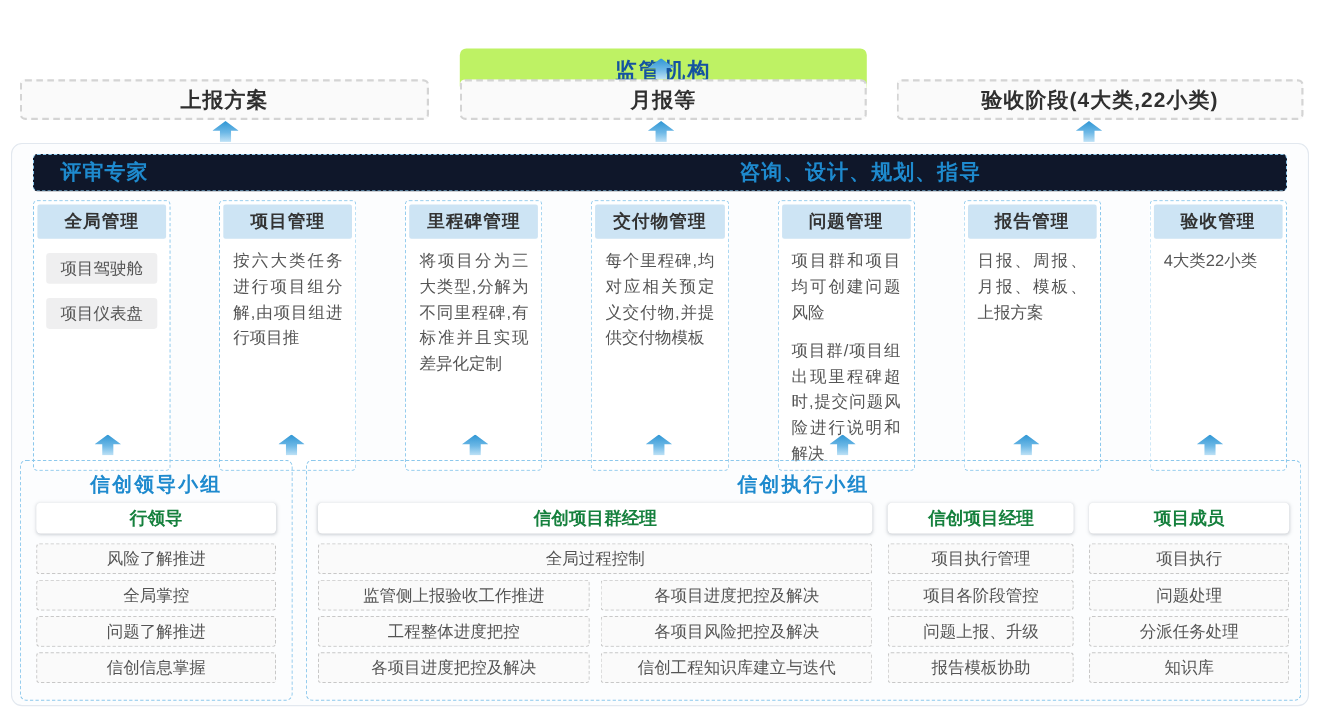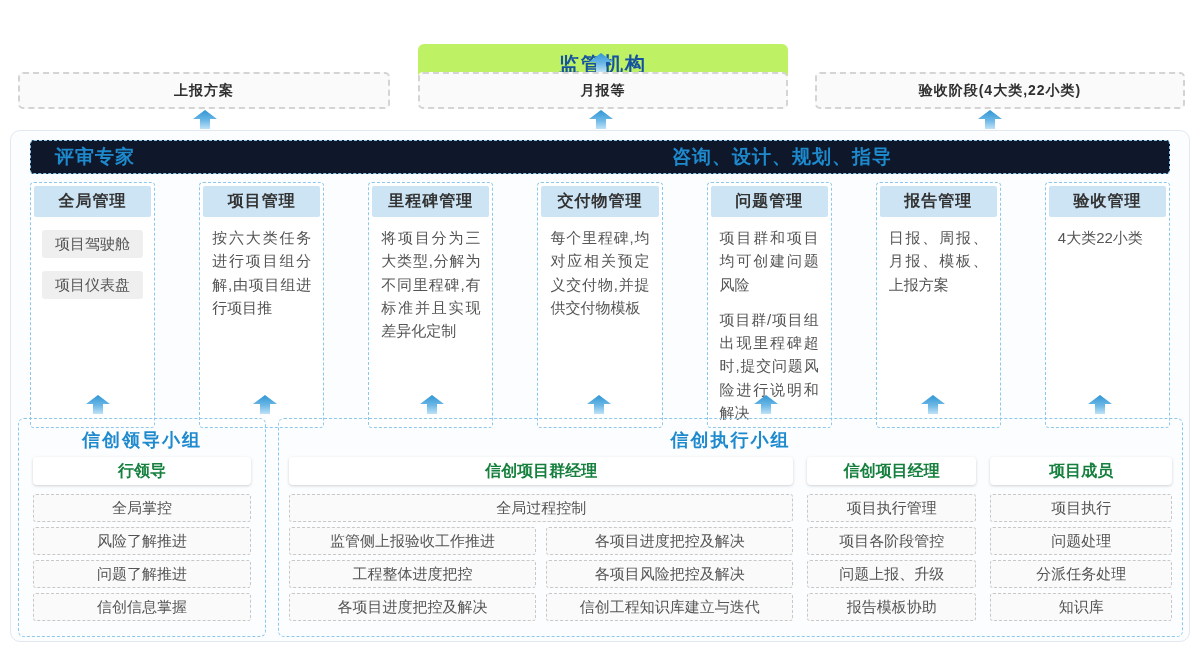--- a/index.html
+++ b/index.html
@@ -8,21 +8,21 @@
   .abs { position:absolute; }
 
   
   .regulator { left:418px; top:12px; width:370px; height:40px; background:#bef264;
     border-radius:6px; display:flex; align-items:center; justify-content:center;
     font-size:20px; font-weight:bold; color:#1553a0; letter-spacing:2px;margin-top:32px; }
 
   
   .report-box { top:72px; height:37px; background:#fafafa; border:2px dashed #d4d4d4;
     border-radius:5px; display:flex; align-items:center; justify-content:center;
-    font-size:14px; font-weight:bold; color:#2f2f2f; letter-spacing:1px; }
+    font-size:19px; font-weight:bold; color:#2f2f2f; letter-spacing:1px; }
   .rb1 { left:18px;  width:372px; }
   .rb2 { left:418px; width:370px; }
   .rb3 { left:815px; width:370px; }
 
   
   .arrow-up { width:24px; height:19px;
     background:linear-gradient(180deg,#2f96d4 0%,#6db8e6 55%,#bfe2f6 100%);
     clip-path:polygon(50% 0,100% 47%,71% 47%,71% 100%,29% 100%,29% 47%,0 47%); }
 
   
@@ -154,22 +154,22 @@
 <div class="abs arrow-up col-arrow" style="left:253px;"></div>
 <div class="abs arrow-up col-arrow" style="left:420px;"></div>
 <div class="abs arrow-up col-arrow" style="left:587px;"></div>
 <div class="abs arrow-up col-arrow" style="left:754px;"></div>
 <div class="abs arrow-up col-arrow" style="left:921px;"></div>
 <div class="abs arrow-up col-arrow" style="left:1088px;"></div>
 
 <div class="abs group grp-leader">
   <div class="grp-title">信创领导小组</div>
   <div class="role-chip">行领导</div>
+  <div class="task">风险了解推进</div>
   <div class="task">全局掌控</div>
-  <div class="task">风险了解推进</div>
   <div class="task">问题了解推进</div>
   <div class="task">信创信息掌握</div>
 </div>
 
 <div class="abs group grp-exec">
   <div class="grp-title">信创执行小组</div>
 
   <div class="exec-body">
 
     <div class="subcol sc-pmg">

